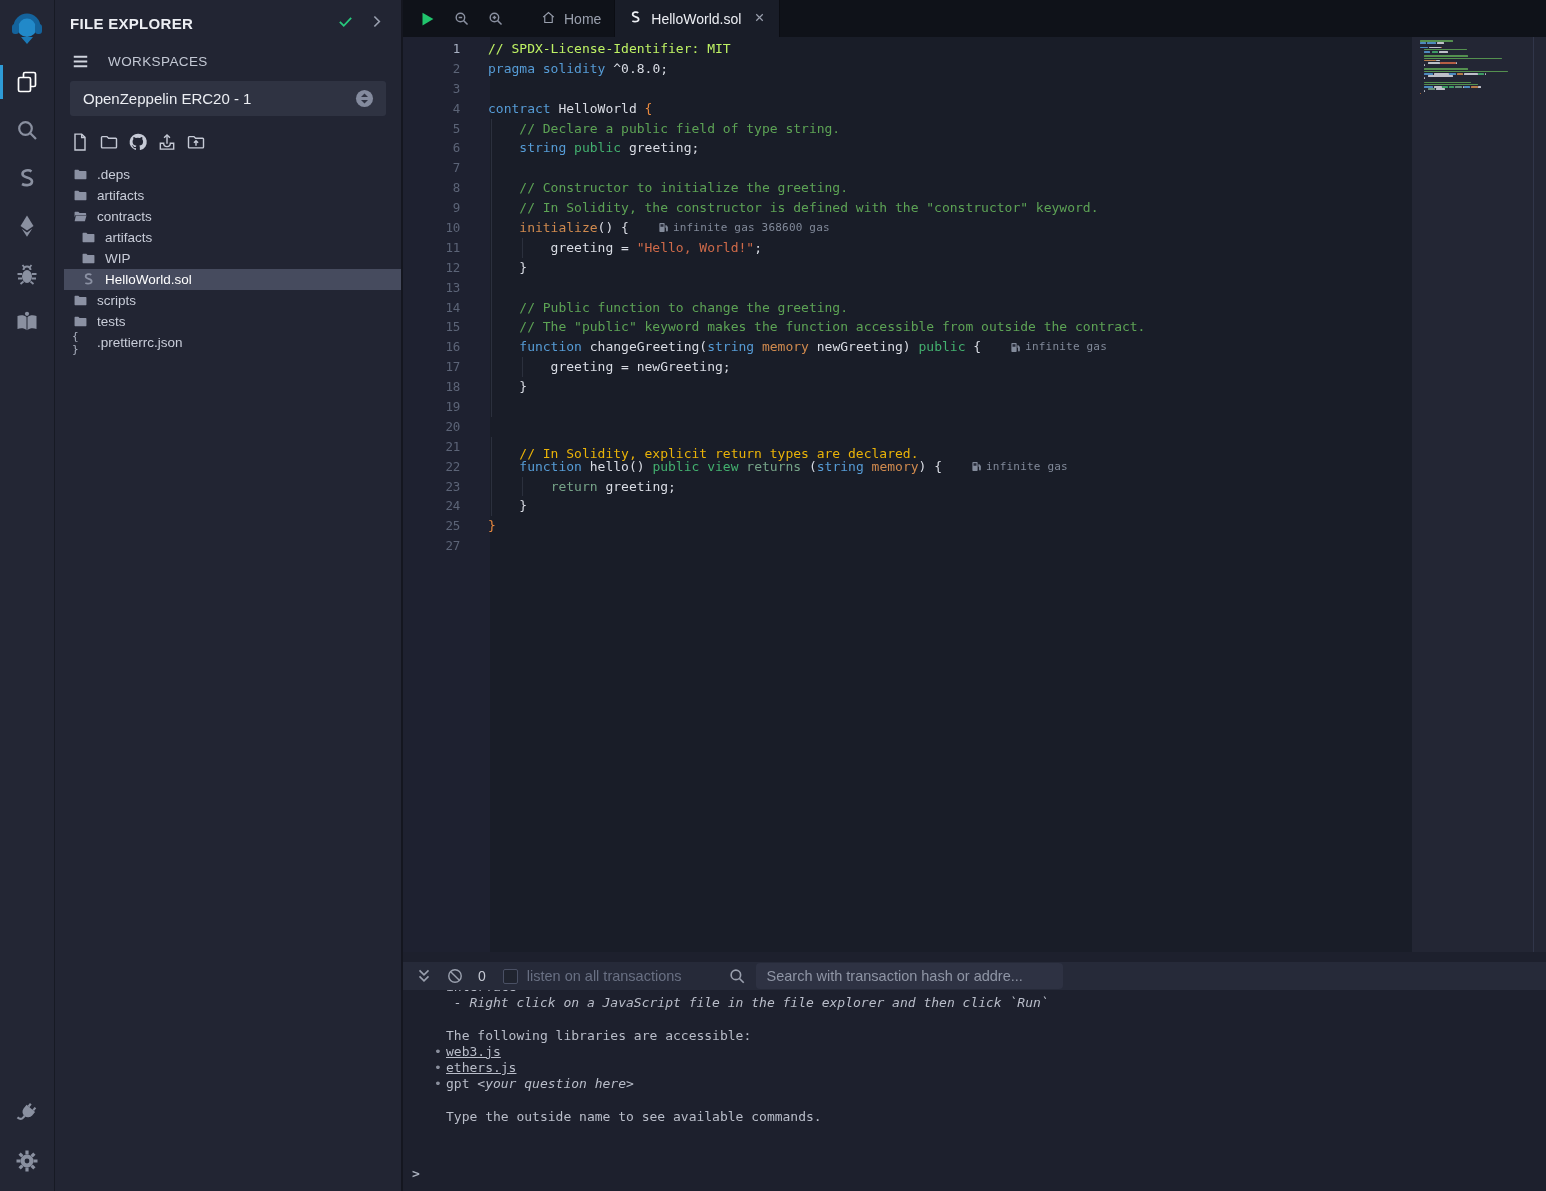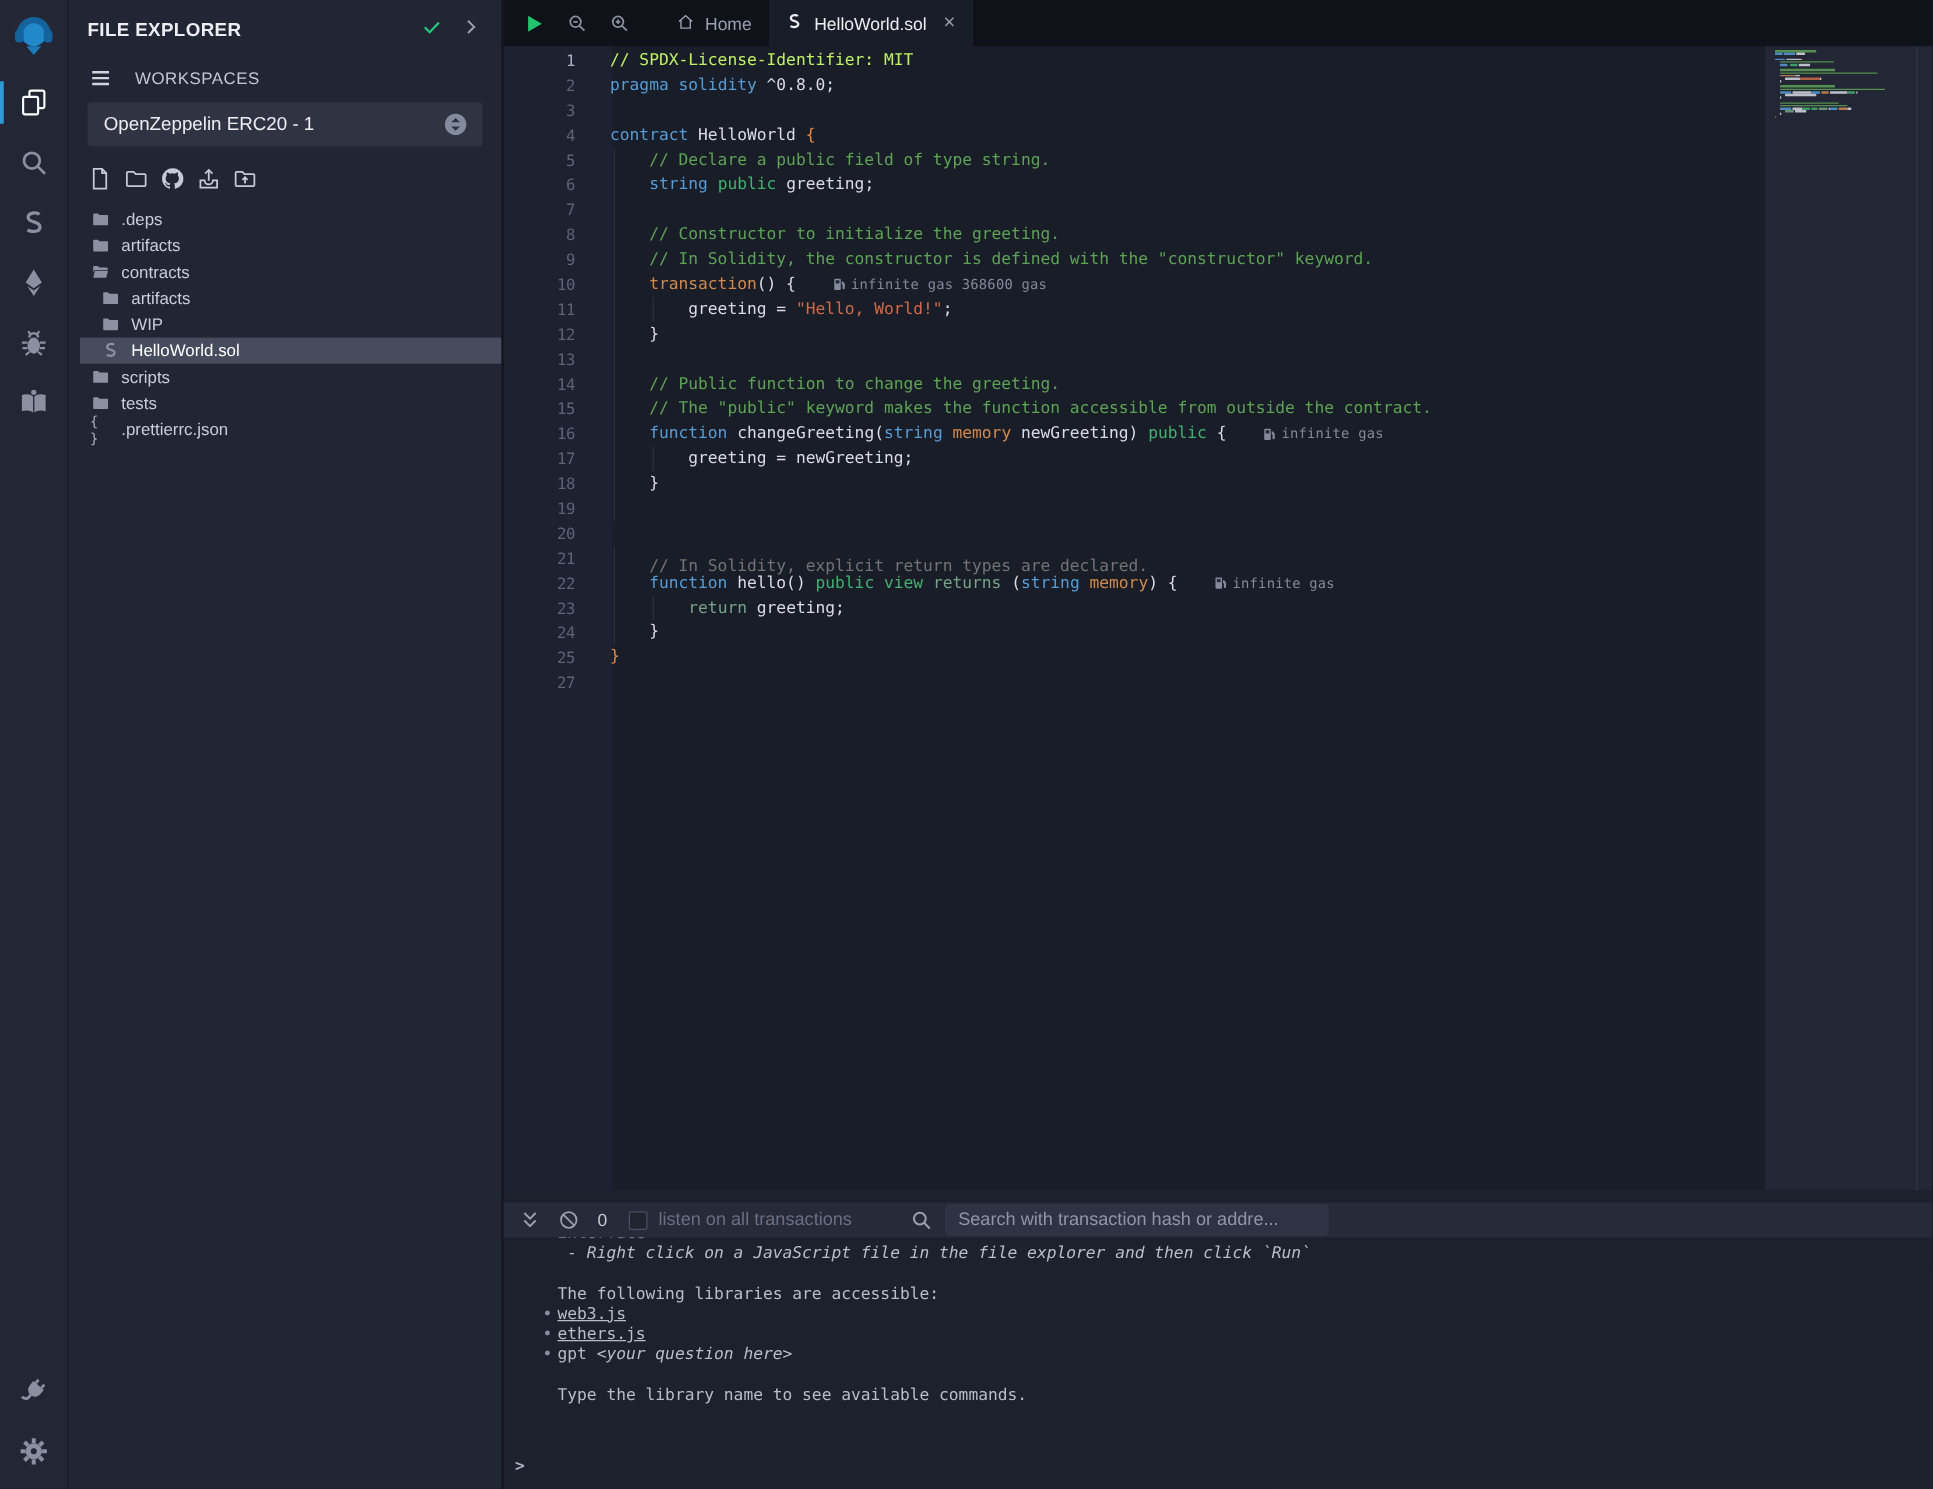--- a/index.html
+++ b/index.html
@@ -418,21 +418,21 @@
           <div class="code-line">
             <span class="ln">8</span>
             <span class="ctext"><i class="guide" style="left: 3px;"></i><span class="seg" style="color: rgb(93, 163, 85);">    // Constructor to initialize the greeting.</span></span>
           </div>
           <div class="code-line">
             <span class="ln">9</span>
             <span class="ctext"><i class="guide" style="left: 3px;"></i><span class="seg" style="color: rgb(93, 163, 85);">    // In Solidity, the constructor is defined with the "constructor" keyword.</span></span>
           </div>
           <div class="code-line">
             <span class="ln">10</span>
-            <span class="ctext"><i class="guide" style="left: 3px;"></i><span class="seg" style="color: rgb(217, 220, 228);">    </span><span class="seg" style="color: rgb(208, 138, 78);">transaction</span><span class="seg" style="color: rgb(217, 220, 228);">() {</span><span class="gas"><svg viewBox="0 0 12 14" fill="currentColor">
+            <span class="ctext"><i class="guide" style="left: 3px;"></i><span class="seg" style="color: rgb(217, 220, 228);">    </span><span class="seg" style="color: rgb(208, 138, 78);">initialize</span><span class="seg" style="color: rgb(217, 220, 228);">() {</span><span class="gas"><svg viewBox="0 0 12 14" fill="currentColor">
                   <rect x="0.5" y="1" width="7" height="12" rx="1"></rect>
                   <rect x="2" y="2.6" width="4" height="3.4" fill="#262a38"></rect>
                   <path d="M8.5 4h1.4L11.8 6.2v4.8a1.2 1.2 0 0 1-2.4 0V7.2h-.9z"></path>
                 </svg><span>infinite gas 368600 gas</span></span></span>
           </div>
           <div class="code-line">
             <span class="ln">11</span>
             <span class="ctext"><i class="guide" style="left: 3px;"></i><i class="guide" style="left: 34.4px;"></i><span class="seg" style="color: rgb(217, 220, 228);">        greeting = </span><span class="seg" style="color: rgb(207, 106, 73);">"Hello, World!"</span><span class="seg" style="color: rgb(217, 220, 228);">;</span></span>
           </div>
           <div class="code-line">
@@ -469,21 +469,21 @@
           </div>
           <div class="code-line">
             <span class="ln">19</span>
             <span class="ctext"><i class="guide" style="left: 3px;"></i></span>
           </div>
           <div class="code-line">
             <span class="ln">20</span>
           </div>
           <div class="code-line">
             <span class="ln">21</span>
-            <span class="ctext"><i class="guide" style="left: 3px;"></i><span class="seg" style="color: #737373; margin-top: 15px;">    // In Solidity, explicit return types are declared.</span></span>
+            <span class="ctext"><i class="guide" style="left: 3px;"></i><span class="seg" style="color: #eab308; margin-top: 15px;">    // In Solidity, explicit return types are declared.</span></span>
           </div>
           <div class="code-line">
             <span class="ln">22</span>
             <span class="ctext"><i class="guide" style="left: 3px;"></i><span class="seg" style="color: rgb(217, 220, 228);">    </span><span class="seg" style="color: rgb(86, 156, 214);">function</span><span class="seg" style="color: rgb(217, 220, 228);"> hello() </span><span class="seg" style="color: rgb(67, 176, 111);">public</span><span class="seg" style="color: rgb(217, 220, 228);"> </span><span class="seg" style="color: rgb(67, 176, 111);">view</span><span class="seg" style="color: rgb(217, 220, 228);"> </span><span class="seg" style="color: rgb(118, 163, 136);">returns</span><span class="seg" style="color: rgb(217, 220, 228);"> (</span><span class="seg" style="color: rgb(86, 156, 214);">string</span><span class="seg" style="color: rgb(217, 220, 228);"> </span><span class="seg" style="color: rgb(208, 138, 78);">memory</span><span class="seg" style="color: rgb(217, 220, 228);">) {</span><span class="gas"><svg viewBox="0 0 12 14" fill="currentColor">
                   <rect x="0.5" y="1" width="7" height="12" rx="1"></rect>
                   <rect x="2" y="2.6" width="4" height="3.4" fill="#262a38"></rect>
                   <path d="M8.5 4h1.4L11.8 6.2v4.8a1.2 1.2 0 0 1-2.4 0V7.2h-.9z"></path>
                 </svg><span>infinite gas</span></span></span>
           </div>
           <div class="code-line">
@@ -526,20 +526,20 @@
       <div class="term-content">
         <div id="term-lines">
             <div class="tline"><span class="">interface</span></div>
             <div class="tline"><span class="it "> - Right click on a JavaScript file in the file explorer and then click `Run`</span></div>
             <div class="tline">&nbsp;</div>
             <div class="tline"><span class="">The following libraries are accessible:</span></div>
             <div class="tline"><span class="bullet">•</span><span class="un">web3.js</span></div>
             <div class="tline"><span class="bullet">•</span><span class="un">ethers.js</span></div>
             <div class="tline"><span class="bullet">•</span><span class="">gpt </span><span class="it ">&lt;your question here&gt;</span></div>
             <div class="tline">&nbsp;</div>
-            <div class="tline"><span class="">Type the library name to see available commands.</span></div>
+            <div class="tline"><span class="">Type the outside name to see available commands.</span></div>
           </div>
         <div class="term-prompt">&gt;</div>
       </div>
     </div>
 
   </main>
 </div>
 
 </body></html>

